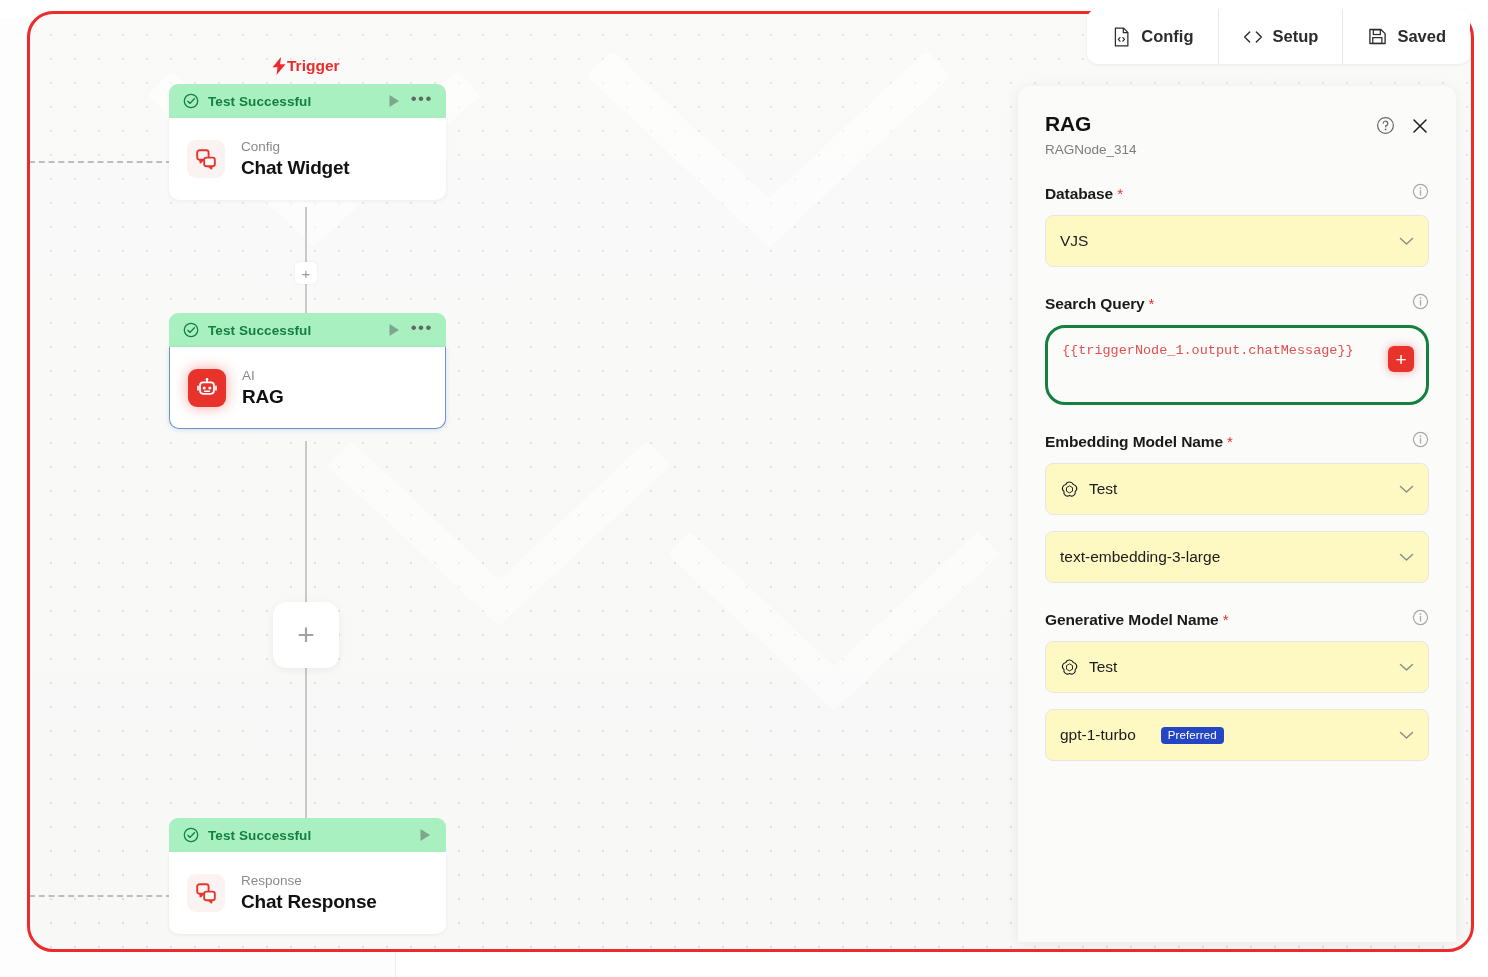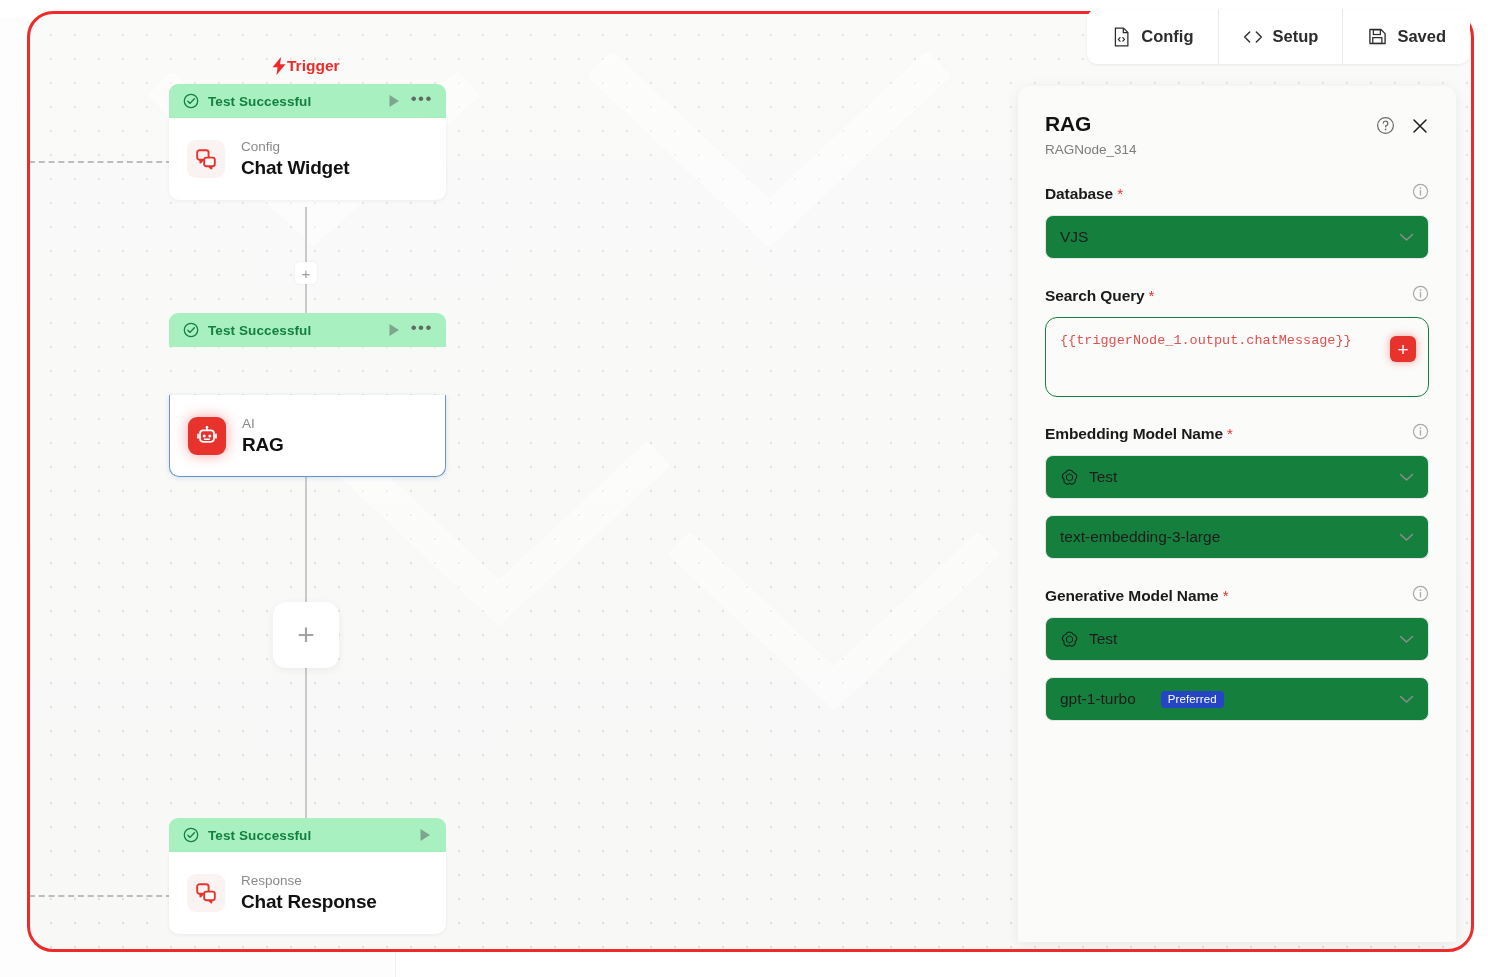--- a/index.html
+++ b/index.html
@@ -126,21 +126,20 @@
     border-radius: 0 0 10px 10px;
     height: 82px;
     display: flex; align-items: center; gap: 16px;
     padding: 0 18px;
     box-shadow: 0 1px 4px rgba(0,0,0,.06);
   }
   .node.selected .node-body {
     border: 1.5px solid #6d93c9; border-top: none;
     border-radius: 0 0 10px 10px;
     box-shadow: 0 1px 5px rgba(90,130,190,.22);
-    margin-top: 48px;
   }
   .node-icon {
     width: 38px; height: 38px; border-radius: 9px;
     display: flex; align-items: center; justify-content: center;
     flex: 0 0 auto;
   }
   .node-icon.plain { background: #fbf2f2; }
   .node-icon.solid { background: #e8322c; box-shadow: 0 0 14px rgba(232,50,44,.45); }
   .node-meta { display: flex; flex-direction: column; gap: 3px; }
   .node-kind { font-size: 13.5px; color: #8a8a8a; font-weight: 400; }
@@ -175,35 +174,35 @@
   .field-label-row { display: flex; align-items: center; }
   .field-label {
     font-size: 15.5px; font-weight: 700; color: #1a1a1a; letter-spacing: -.1px;
   }
   .req { color: #ee2b2b; margin-left: 4px; font-size: 15px; }
   .field-spacer { flex: 1; }
   .info-icon { cursor: pointer; opacity: .75; }
 
   .select-box {
     margin-top: 11px;
-    height: 44px; background: #15803d;
+    height: 52px; background: #fef9c3;
     border: 1px solid #e6e6e4; border-radius: 8px;
     display: flex; align-items: center; gap: 10px;
     padding: 0 14px;
     font-size: 15.5px; color: #1c1c1c;
     cursor: pointer;
   }
   .select-box .val { flex: 1; display: flex; align-items: center; gap: 10px; }
   .chev { color: #8d8d8d; flex: 0 0 auto; }
   .select-box.spaced { margin-top: 16px; }
 
   .code-box {
     margin-top: 11px;
     min-height: 80px; background: #fbfbfa;
-    border: 1px solid #15803d; border-radius: 12px;
+    border: 3px solid #15803d; border-radius: 20px;
     padding: 13px 56px 13px 14px;
     position: relative;
     cursor: text;
   }
   .code-text {
     font-family: "Liberation Mono", monospace;
     font-size: 13.5px; color: #e0504f; line-height: 1.5;
     word-break: break-all;
   }
   .code-add {

